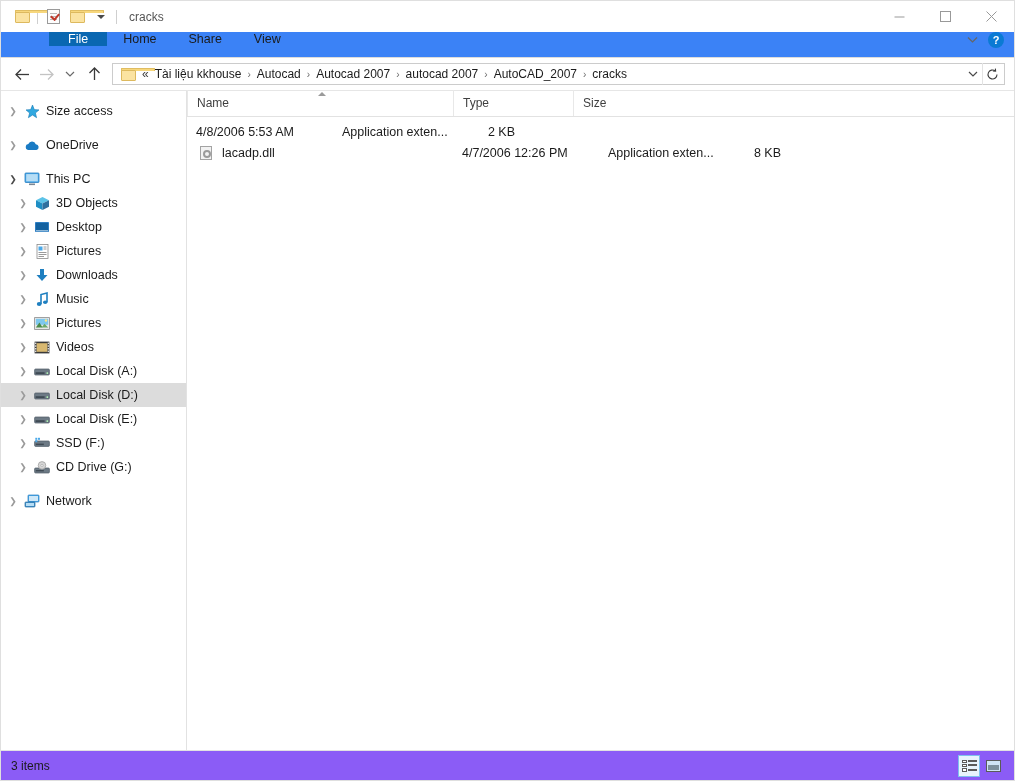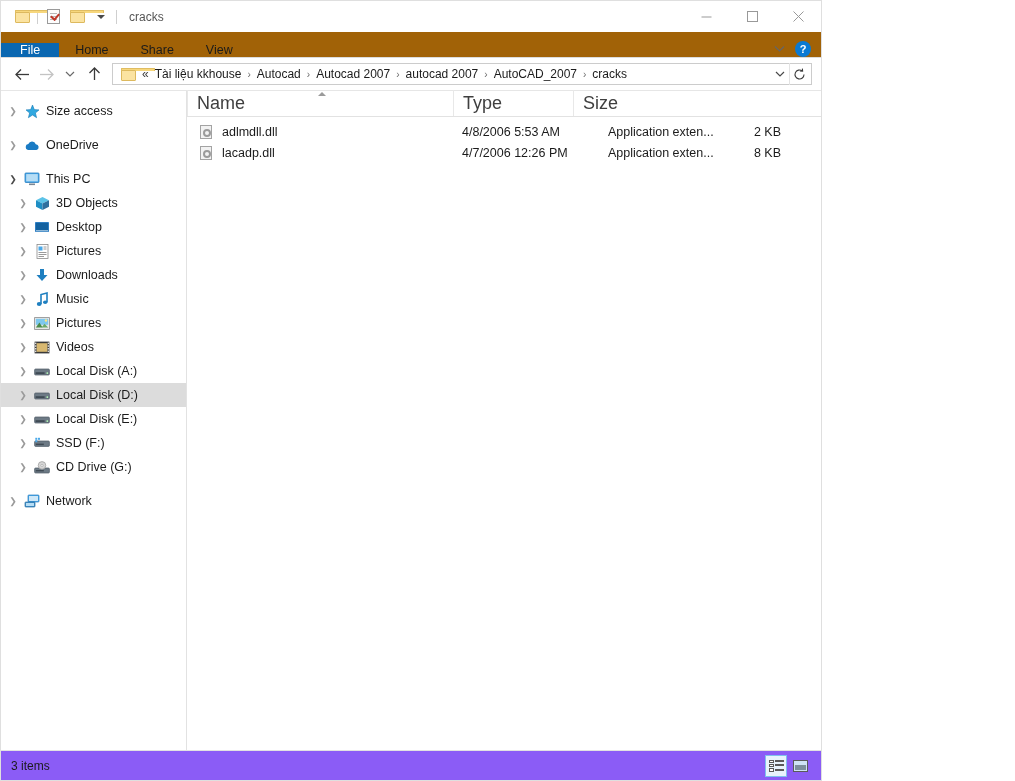--- a/index.html
+++ b/index.html
@@ -4,21 +4,21 @@
 <style>
   * { box-sizing: border-box; margin: 0; padding: 0; }
   html, body {
     width: 1015px; height: 781px;
     font-family: "Liberation Sans", sans-serif;
     font-size: 12px;
     color: #1b1b1b;
     background: #ffffff;
     overflow: hidden;
   }
-  .window { width: 822px; height: 781px; display: flex; flex-direction: column;
+  .window { width: 1015px; height: 781px; display: flex; flex-direction: column;
             border: 1px solid #dfdfdf; position: relative; background:#fff; }
 
   
   .titlebar { height: 31px; display: flex; align-items: center; background:#ffffff;
               flex: 0 0 31px; }
   .qat { display: flex; align-items: center; padding-left: 9px; gap: 0px; }
   .qat-item { width: 24px; height: 22px; display: flex; align-items: center; justify-content: center; }
   .qat-sep { width: 1px; height: 14px; background: #cfcfcf; margin: 0 3px; }
   .icon-folder-sm { width: 15px; height: 13px; position: relative; }
   .icon-folder-sm .tab { position: absolute; left:0; top:0; width:7px; height:3px;
@@ -33,22 +33,22 @@
   .chev-dn { width:0; height:0; border-left:4px solid transparent; border-right:4px solid transparent;
              border-top:4px solid #4a4a4a; }
   .win-title { font-size: 12px; color:#555; margin-left: 9px; }
   .spacer { flex: 1; }
   .wbtns { display: flex; height: 31px; }
   .wbtn { width: 46px; height: 31px; display:flex; align-items:center; justify-content:center;
           color:#888; font-size: 12px; }
   .wbtn svg { display:block; }
 
   
-  .ribbon { height: 26px; display: flex; align-items: flex-end; border-bottom:1px solid #dcdcdc;
-            flex: 0 0 26px; background:#a16207; }
+  .ribbon { height: 26px; display: flex; align-items: flex-start; border-bottom:1px solid #dcdcdc;
+            flex: 0 0 26px; background:#3b82f6;padding-left:48px; }
   .tab { padding: 0 16px; display:flex; align-items:center; font-size:12.5px; color:#1b1b1b; }
   .tab.file { background:#0a67b1; color:#fff; padding: 0 19px; }
   .ribbon-right { margin-left:auto; display:flex; align-items:center; gap: 10px; padding-right: 10px; }
   .help-circle { width:16px; height:16px; border-radius:50%; background:#0a7ad4; color:#fff;
                  font-size:11px; font-weight:bold; display:flex; align-items:center; justify-content:center; }
 
   
   .addressbar { height: 32px; display:flex; align-items:center; padding: 0 9px; flex:0 0 32px; background:#fff;}
   .navbtn { width: 24px; height: 24px; display:flex; align-items:center; justify-content:center; }
   .navbtn svg { display:block; }
@@ -78,21 +78,21 @@
   .nav-ico { width: 22px; display:flex; align-items:center; justify-content:center; }
   .nav-label { margin-left: 3px; white-space:nowrap; }
   .indent-0 { padding-left: 4px; }
   .indent-1 { padding-left: 14px; }
   .gap { height: 10px; }
 
   
   .filepane { flex:1; display:flex; flex-direction:column; background:#fff; min-width:0; position:relative; }
   .colheader { height: 26px; display:flex; align-items:flex-end; border-bottom:1px solid #e2e2e2;
                position:relative; flex:0 0 26px;}
-  .col { font-size:18px; color:#3f3f3f; height:26px; display:flex; align-items:center;
+  .col { font-size:12px; color:#3f3f3f; height:26px; display:flex; align-items:center;
          border-left:1px solid #e8e8e8; padding-left: 9px; }
   .col:first-child { border-left:none; padding-left: 11px; }
   .col.size { justify-content:flex-start; }
   .sort-arrow { position:absolute; left: 131px; top: 1px; width:0;height:0;
                 border-left:4px solid transparent; border-right:4px solid transparent;
                 border-bottom:4px solid #9a9a9a; }
   .rows { flex:1; overflow:hidden; padding-top: 4px; }
   .row { height: 21px; display:flex; align-items:center; font-size:12.5px; color:#1b1b1b; }
   .cell { display:flex; align-items:center; overflow:hidden; white-space:nowrap; }
   .cell.name { padding-left: 11px; }
@@ -469,28 +469,20 @@
       <div class="colheader">
         <div class="sort-arrow"></div>
         <div class="col" style="width:266px">Name</div>
         <div class="col" style="width:120px">Type</div>
         <div class="col size" style="width:80px">Size</div>
       </div>
 
       <div class="rows">
 
         <div class="row">
-          <div class="cell name" style="width:266px">
-            <span class="file-ico">
-              <span class="dll-ico">
-                  <span class="cog"></span>
-                </span>
-            </span>
-            <span>adlmdll.dll</span>
-          </div>
           <div class="cell" style="width:146px; padding-left:9px">4/8/2006 5:53 AM</div>
           <div class="cell" style="width:120px; padding-left:9px">Application exten...</div>
           <div class="cell size" style="width:80px">2 KB</div>
         </div>
 
         <div class="row">
           <div class="cell name" style="width:266px">
             <span class="file-ico">
               <span class="dll-ico">
                   <span class="cog"></span>

